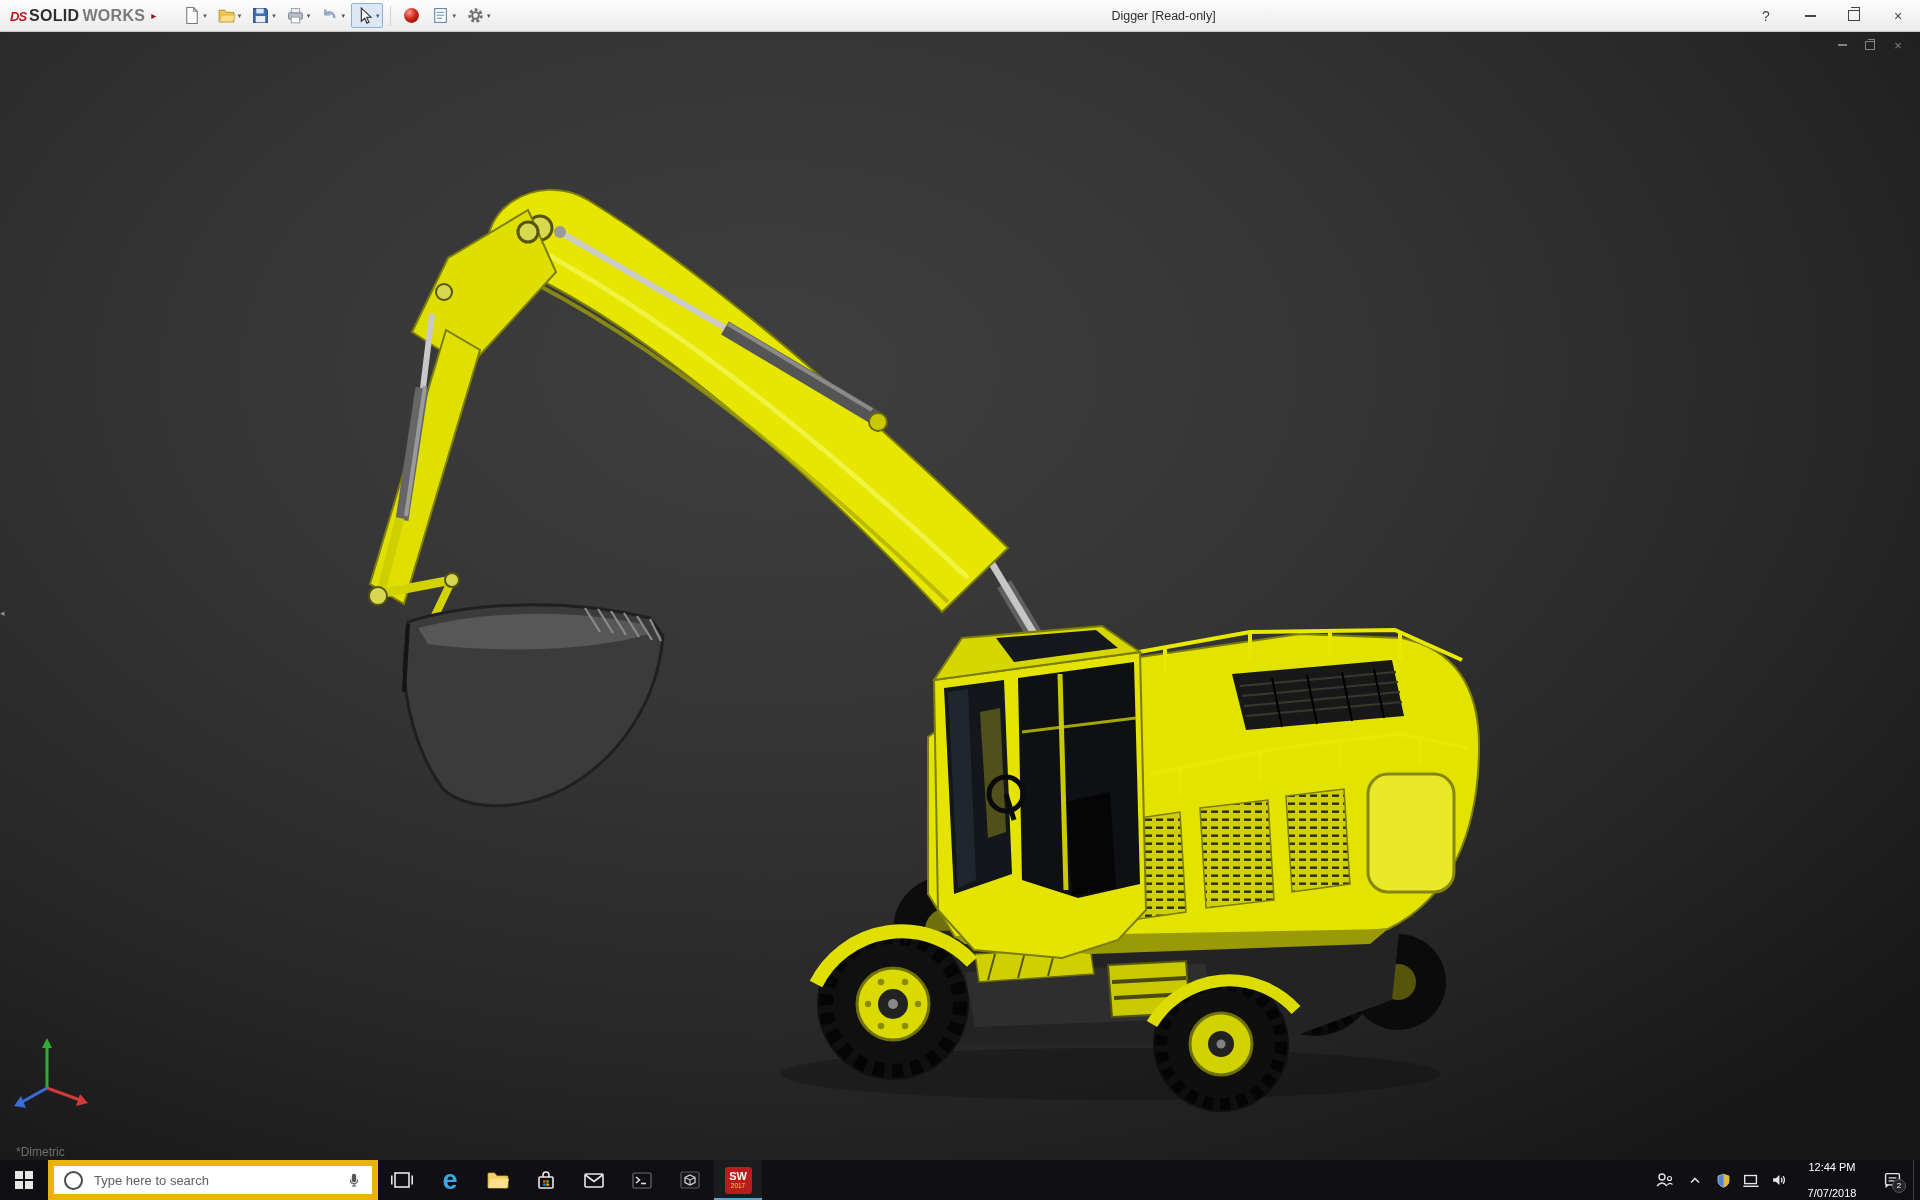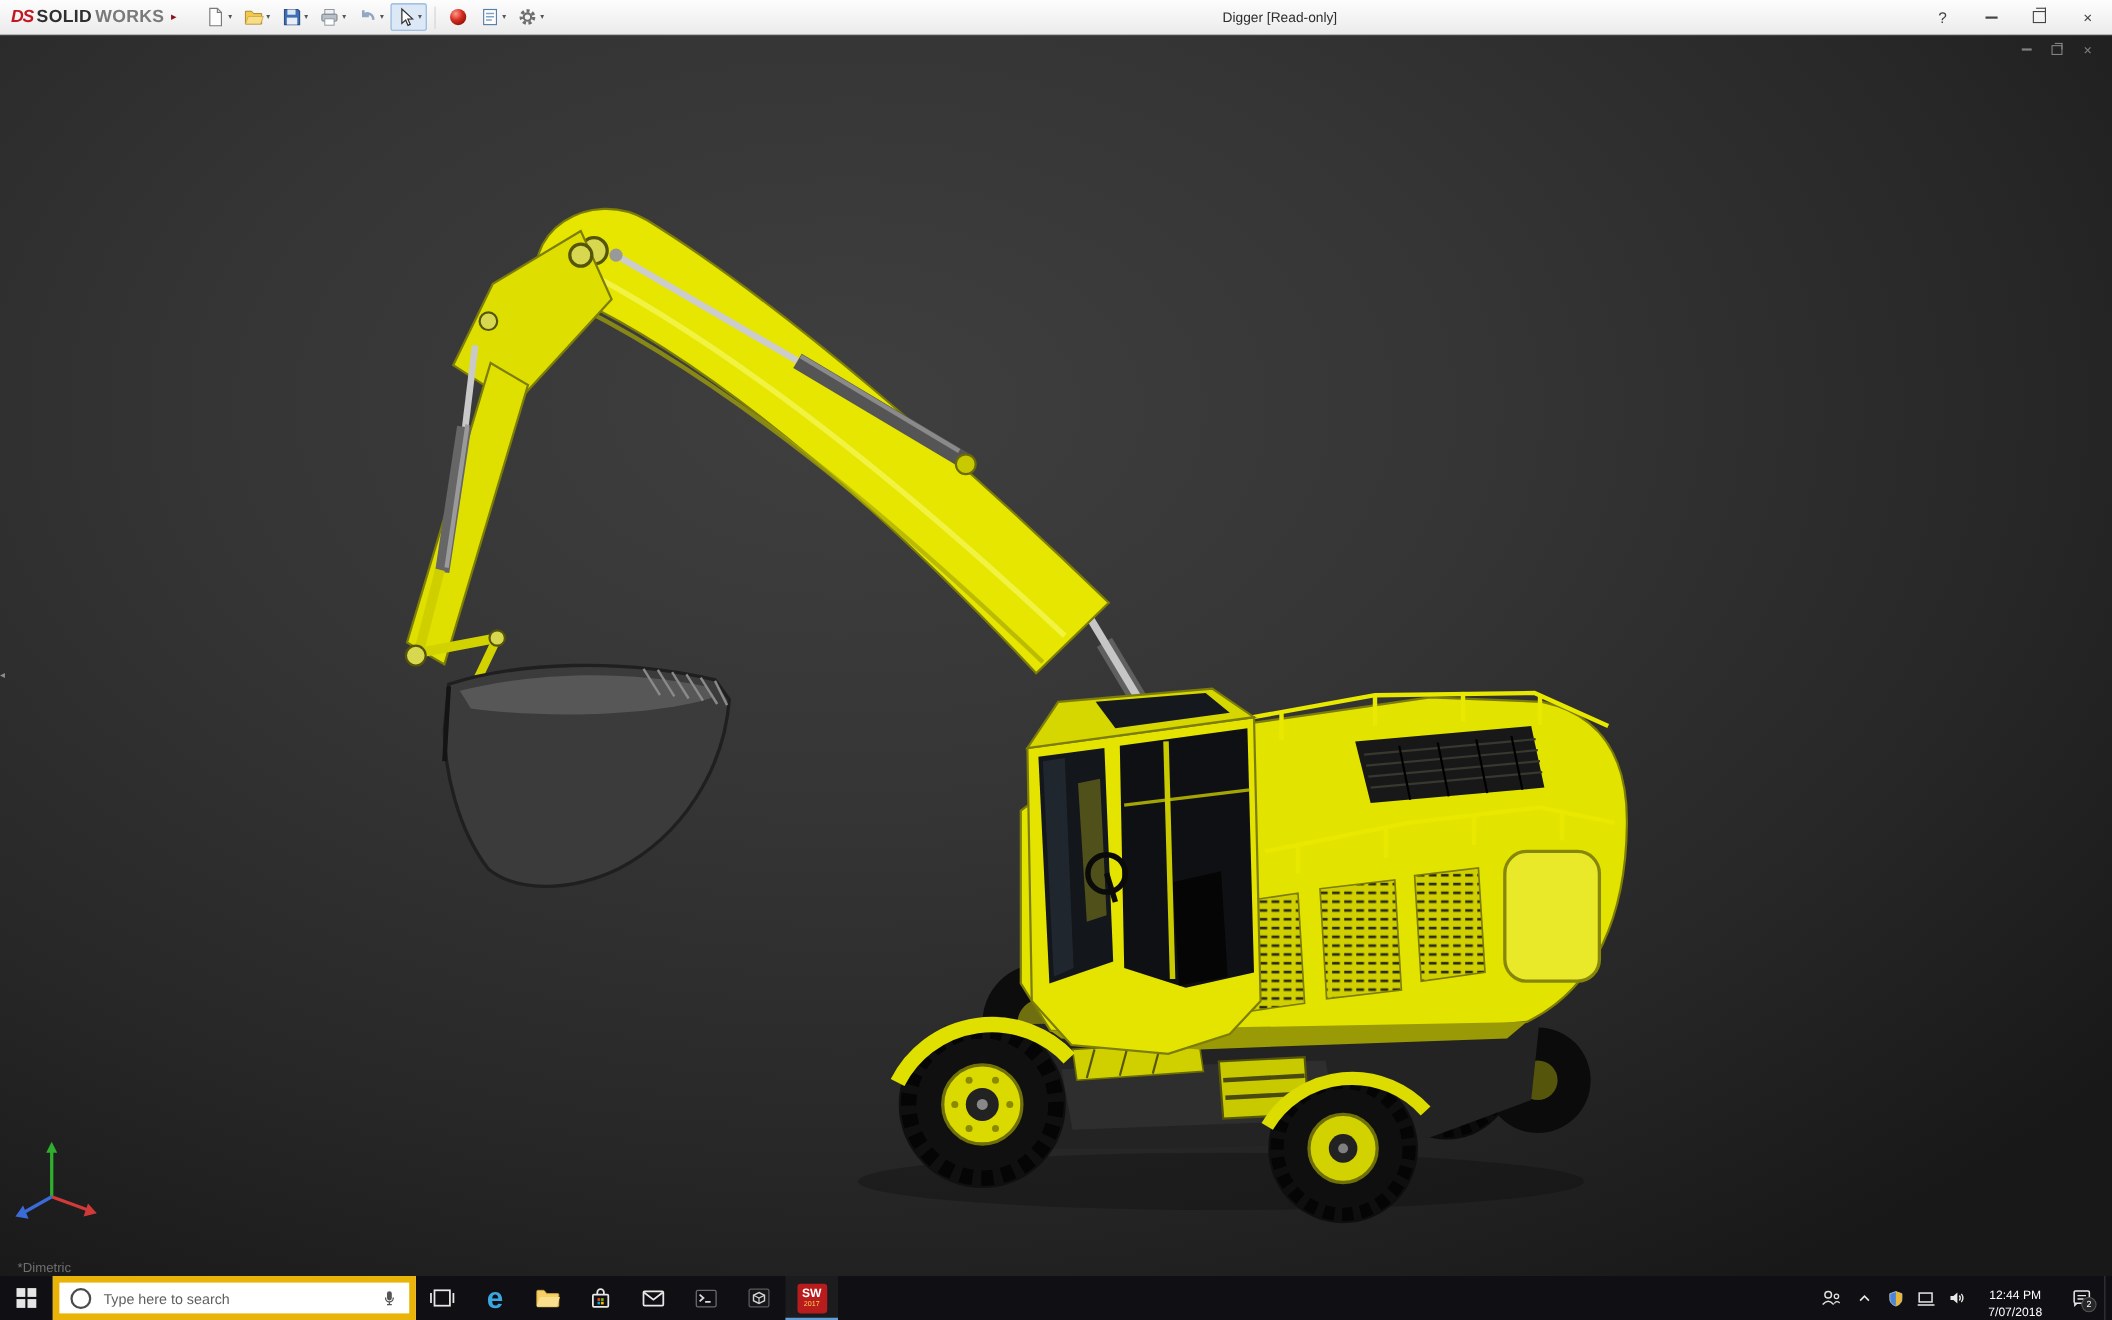--- a/index.html
+++ b/index.html
@@ -3,21 +3,21 @@
 <meta charset="utf-8">
 <style>
   html,body{margin:0;padding:0;background:#000;}
   body{width:1920px;height:1200px;overflow:hidden;font-family:"Liberation Sans","DejaVu Sans",sans-serif;}
   .app{width:1920px;height:1200px;display:flex;flex-direction:column;}
 
   
   .titlebar{height:32px;box-sizing:border-box;background:linear-gradient(#fdfdfd,#ebebeb);
     border-bottom:1px solid #c6c6c6;display:flex;align-items:center;position:relative;z-index:5;}
   .brand{display:flex;align-items:baseline;gap:3px;padding:0 6px 0 10px;}
-  .ds-mark{color:#c01722;font-weight:bold;font-style:italic;font-size:16px;letter-spacing:-1px;}
+  .ds-mark{color:#c01722;font-weight:bold;font-style:italic;font-size:13px;letter-spacing:-1px;}
   .brand-bold{font-weight:bold;color:#2f2f2f;font-size:16px;letter-spacing:.3px;}
   .brand-light{font-weight:bold;color:#7a7a7a;font-size:16px;letter-spacing:.3px;}
   .flyout{color:#8c1018;font-size:10px;margin-left:3px;align-self:center;}
   .tools{display:flex;align-items:center;gap:2px;margin-left:16px;height:100%;}
   .tool{display:flex;align-items:center;gap:2px;padding:2px 3px;border:1px solid transparent;border-radius:2px;}
   .tool svg{width:19px;height:19px;display:block;}
   .tool.active{background:#dce8f6;border-color:#8ab1dd;}
   .caret{font-size:7px;color:#555;line-height:1;}
   .tool-sep{width:1px;height:20px;background:#d2d2d2;margin:0 5px;}
   .doc-title{position:absolute;left:60.6%;transform:translateX(-50%);font-size:12.5px;color:#2e2e2e;white-space:nowrap;}
@@ -50,21 +50,21 @@
   .search input{border:none;outline:none;flex:1;font-size:13px;color:#333;background:transparent;font-family:inherit;}
   .search input::placeholder{color:#5f5f5f;opacity:1;}
   .app-cell{width:48px;display:flex;align-items:center;justify-content:center;position:relative;}
   .app-cell.active{box-shadow:inset 0 -2px 0 #5f9fd6;background:rgba(255,255,255,.05);}
   .edge-e{color:#3ba7e0;font-size:27px;font-weight:bold;line-height:1;}
   .sw-tile{width:27px;height:27px;background:#b91c1c;border-radius:3px;display:flex;flex-direction:column;align-items:center;justify-content:center;line-height:1;}
   .sw-tile .sw{color:#fff;font-weight:bold;font-size:11px;}
   .sw-tile .yr{color:#ffd24a;font-size:6.5px;margin-top:1px;}
   .tray{margin-left:auto;display:flex;align-items:stretch;}
   .tray-cell{width:28px;display:flex;align-items:center;justify-content:center;}
-  .clock{width:78px;display:flex;flex-direction:column;align-items:center;justify-content:flex-end;color:#fff;font-size:11px;line-height:1.3;margin-top:20px;}
+  .clock{width:78px;display:flex;flex-direction:column;align-items:center;justify-content:space-between;color:#fff;font-size:11px;line-height:1.3;}
   .action-cell{width:42px;position:relative;}
   .badge{position:absolute;right:7px;bottom:7px;background:#262626;color:#fff;font-size:8px;border-radius:50%;
     width:12px;height:12px;line-height:12px;text-align:center;border:1px solid #555;}
   .show-desktop{width:6px;border-left:1px solid #3a3a3a;}
 </style>
 </head>
 <body>
 
 <div class="app">
 

